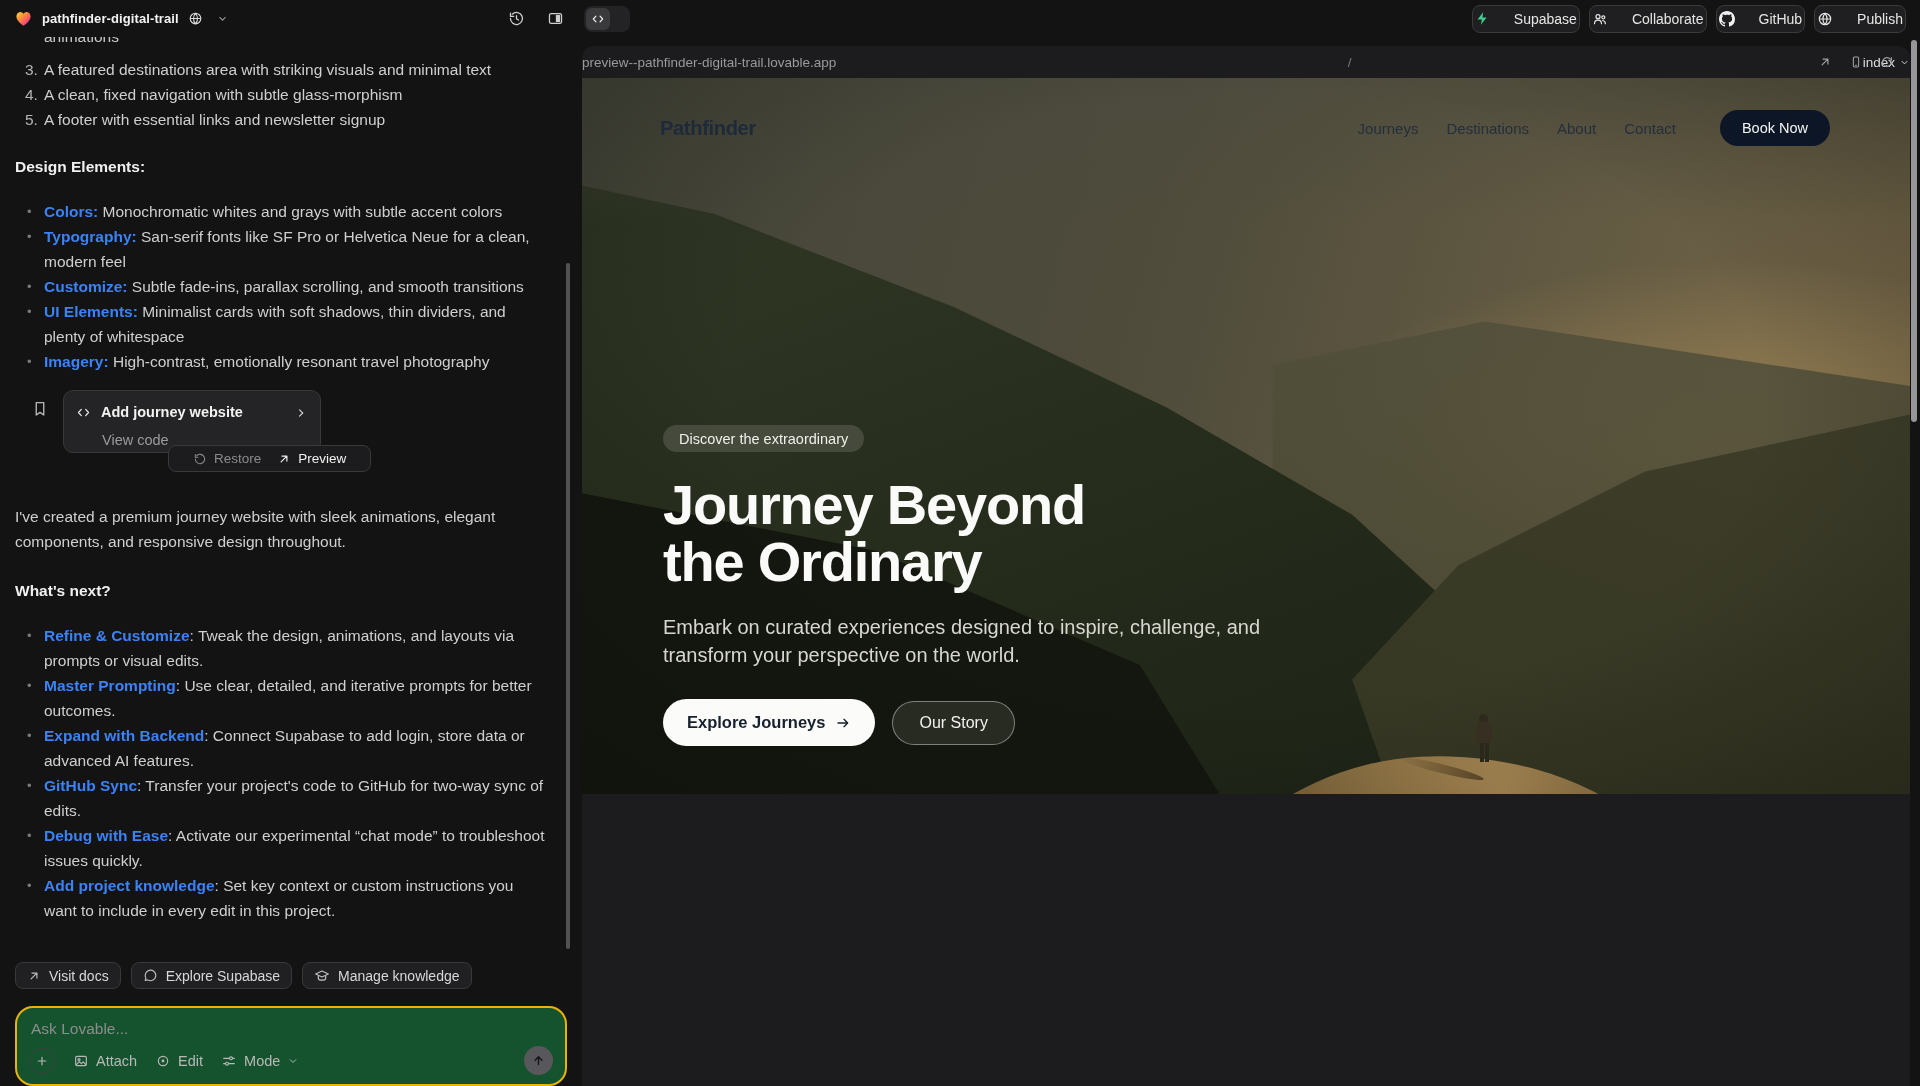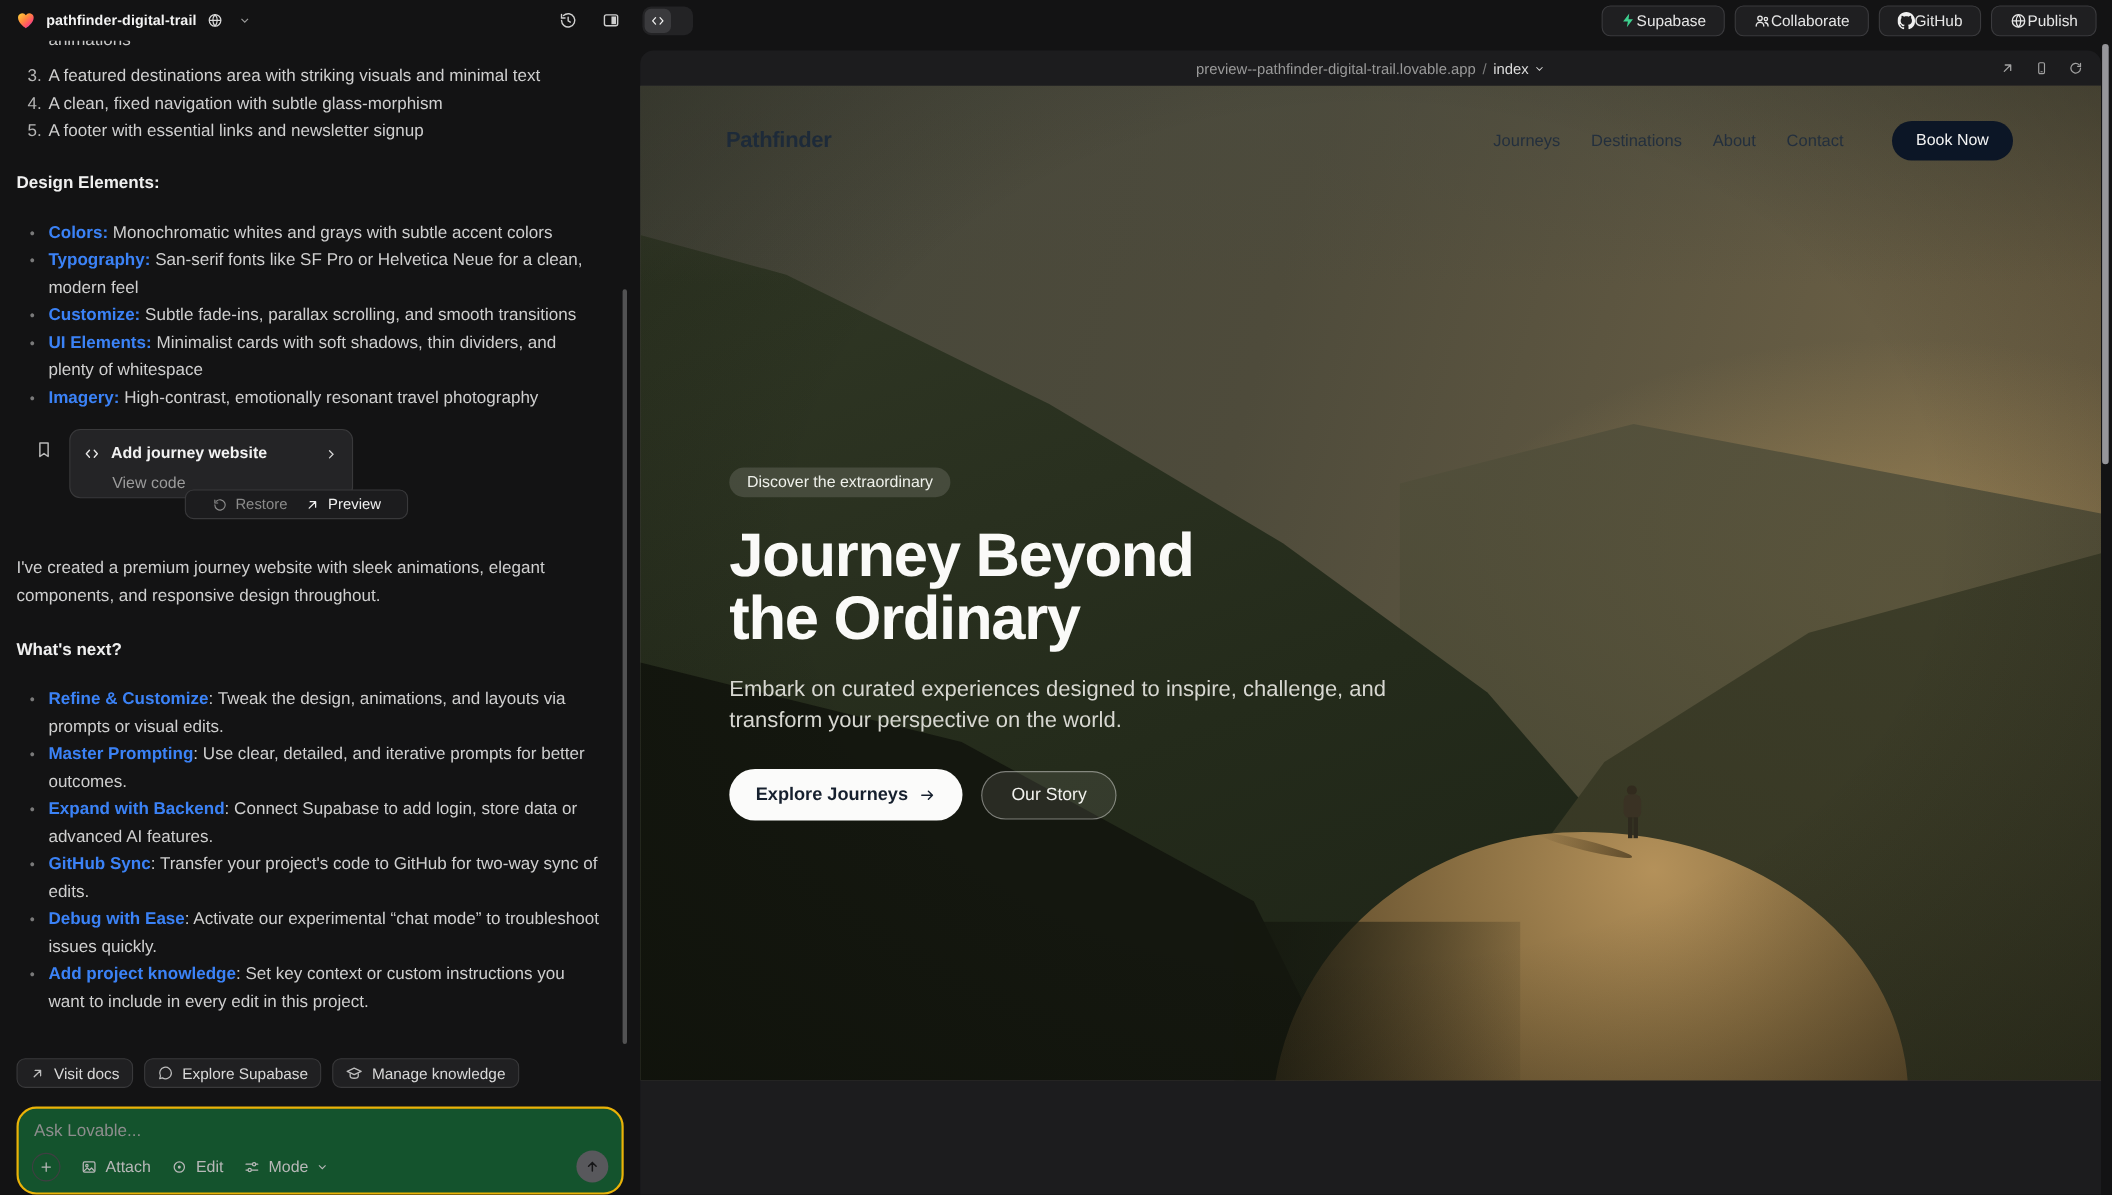--- a/index.html
+++ b/index.html
@@ -13,21 +13,21 @@
   .tb-left { display:flex; align-items:center; gap:9px; }
   .heart { width:19px; height:19px; }
   .proj-name { font-size:13px; font-weight:700; color:#f2f2f2; letter-spacing:.1px; }
   .tb-globe { color:#d8d8d8; }
   .tb-chev { color:#9a9a9a; margin-left:4px; }
   .tb-center { position:absolute; left:506px; top:0; height:37px; display:flex; align-items:center; gap:18px; color:#cfcfcf; }
   .icon-btn { background:none; border:none; color:#cfcfcf; cursor:pointer; padding:2px; }
   .code-toggle { width:46px; height:26px; background:#232325; border-radius:8px; display:flex; align-items:center; padding:2px; }
   .code-toggle .seg { width:24px; height:22px; background:#3a3a3d; border-radius:6px; display:flex; align-items:center; justify-content:center; color:#f0f0f0; }
   .tb-right { margin-left:auto; display:flex; align-items:center; gap:9px; }
-  .pill-btn { height:28px; display:flex; align-items:center; gap:0; padding:0 16px;
+  .pill-btn { height:28px; display:flex; align-items:center; gap:24px; padding:0 2px;
               background:#1f1f21; border:1px solid #3a3a3d; border-radius:8px;
               color:#e6e6e6; font-size:14px; font-weight:500; cursor:pointer;
               font-family:"Liberation Sans",sans-serif; }
 
   
   .chat-panel { position:absolute; left:0; top:37px; bottom:0; width:582px; display:flex; flex-direction:column; }
   .chat-scroll { flex:1; overflow:hidden; padding:0 36px 0 15px; color:#cfcfcf; font-size:15.5px; line-height:25px; }
   .clipped { margin-top:-13px; margin-left:29px; color:#c9c9c9; }
   .olist { margin-top:8px; }
   .row { display:flex; }
@@ -70,29 +70,29 @@
   .send-btn { margin-left:auto; width:29px; height:29px; border-radius:50%; background:#58585c; border:none;
               display:flex; align-items:center; justify-content:center; color:#161618; cursor:pointer; }
 
   .chat-scrollbar { position:absolute; left:566px; top:263px; width:4px; height:686px;
                     background:rgba(255,255,255,.27); border-radius:2px; }
   .win-scrollbar { position:absolute; right:3px; top:40px; width:6px; height:382px; background:#96969a; border-radius:3px; }
 
   
   .preview-panel { position:absolute; left:582px; top:46px; width:1328px; height:1040px;
                    background:#1c1c1e; border-radius:12px 12px 0 0; overflow:hidden; }
-  .url-bar { height:32px; display:flex; align-items:center; justify-content:center; position:relative;
+  .url-bar { height:32px; display:flex; align-items:center; justify-content:space-between; position:relative;
              color:#9a9a9a; font-size:13.5px; }
   .url-host { color:#9a9a9a; cursor:pointer; }
   .url-sep { margin:0 6px; color:#7a7a7a; }
   .url-page { color:#dcdcdc; font-weight:500; cursor:pointer; display:flex; align-items:center; gap:4px; }
   .url-icons { position:absolute; right:16px; top:0; height:32px; display:flex; align-items:center; gap:17px; color:#a2a2a2; }
 
   
-  .hero { position:absolute; left:0; top:32px; width:1328px; height:904px; overflow:hidden;
+  .hero { position:absolute; left:0; top:32px; width:1328px; height:716px; overflow:hidden;
           background:linear-gradient(105deg,#45463a 0%,#4e4b3b 40%,#675d44 75%,#79694a 100%); }
   .layer { position:absolute; inset:0; }
   .glow { background:radial-gradient(ellipse 46% 38% at 86% 52%, rgba(196,160,96,.55), rgba(196,160,96,0) 70%); }
   .ridge-far { background:linear-gradient(180deg,#565340,#46452f); clip-path:polygon(52% 40%,68% 34%,100% 43%,100% 100%,52% 100%); opacity:.85; }
   .ridge-left { background:linear-gradient(160deg,#333a27 0%,#242b1b 55%,#1b2115 100%);
                 clip-path:polygon(0 15%,10% 19%,28% 32%,44% 46%,58% 61%,68% 78%,60% 100%,0 100%); }
   .ridge-right { background:linear-gradient(200deg,#42422e,#32331f);
                  clip-path:polygon(100% 47%,80% 55%,66% 68%,58% 84%,61% 100%,100% 100%); }
   .valley { background:#14170f; clip-path:polygon(0 58%,22% 66%,42% 82%,48% 100%,0 100%); }
   .rock { position:absolute; left:570px; top:678px; width:580px; height:380px;

